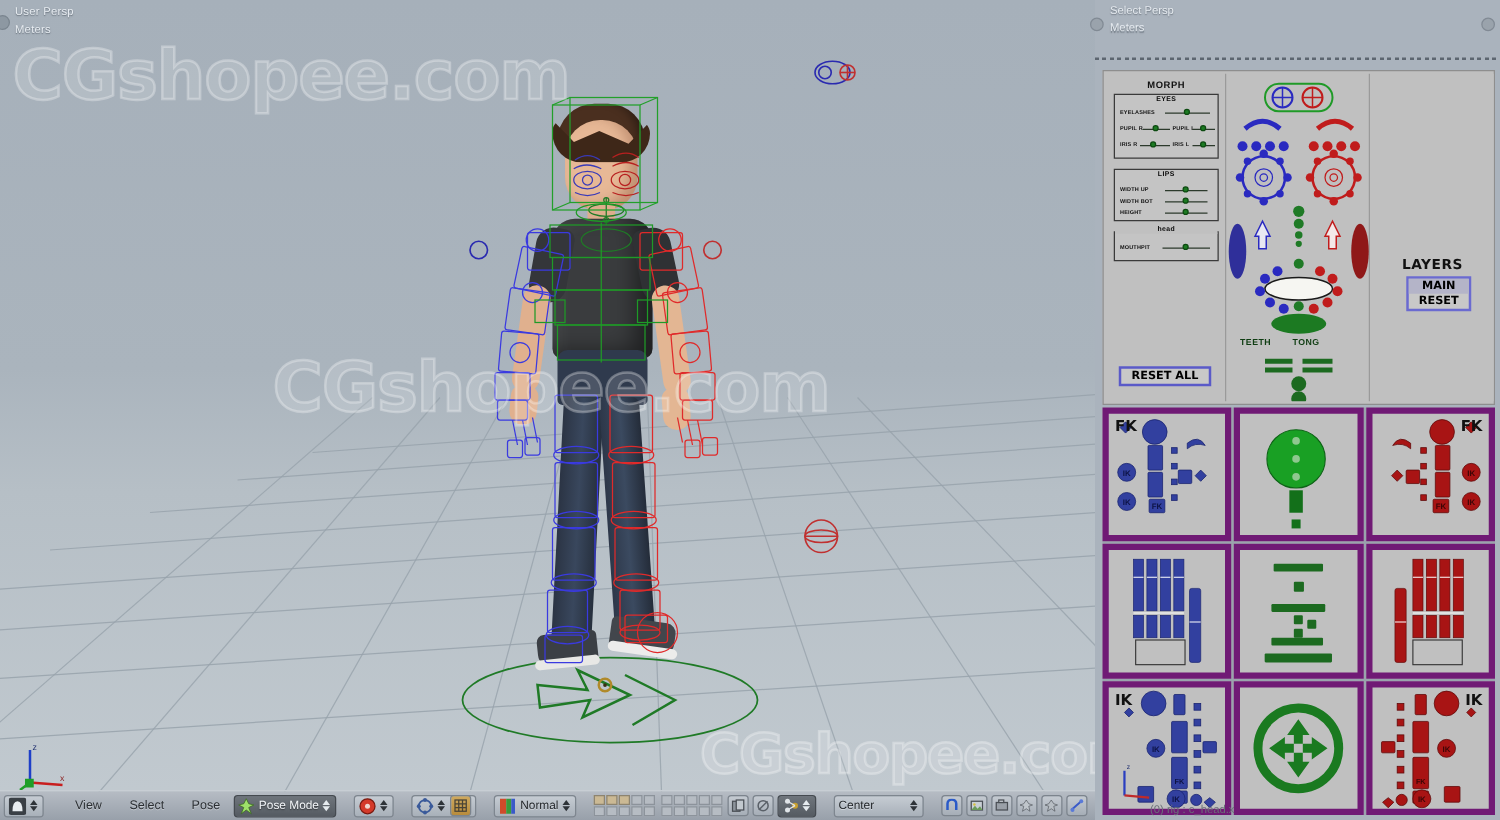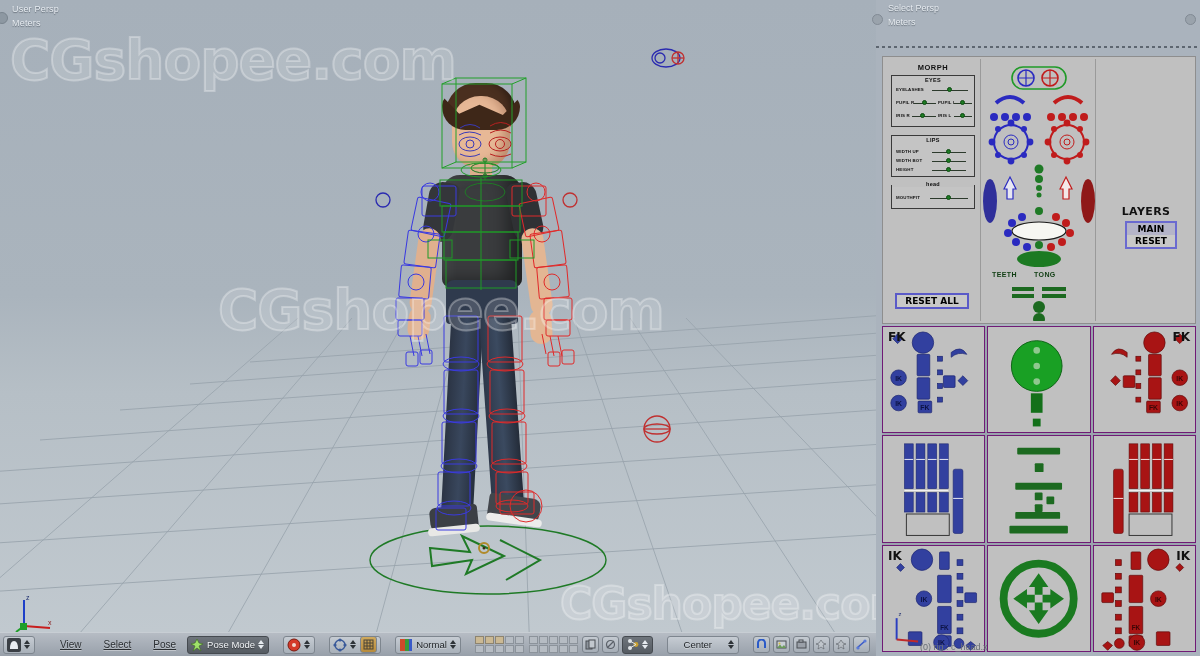--- a/index.html
+++ b/index.html
@@ -133,34 +133,34 @@
     font-family:"DejaVu Sans", sans-serif;}
   #layers-box{position:absolute;left:242px;top:164px;width:52px;height:28px;border:2px solid #6a6ad0;background:#c8c8c8;}
   .lay-item{font-size:9px;font-weight:bold;color:#000;text-align:center;line-height:12px;
     font-family:"DejaVu Sans", sans-serif;}
   .lay-item.sel{background:#b4b4c8;}
 
   
   #riggrid{position:absolute;left:882px;top:326px;width:314px;height:326px;
     display:grid;grid-template-columns:repeat(3,1fr);grid-template-rows:repeat(3,1fr);gap:2px;
     background:#9aa3ad;}
-  .cell{position:relative;background:#c0c0c0;border:1px solid #701a75;overflow:hidden;}
+  .cell{position:relative;background:#c0c0c0;border:5px solid #701a75;overflow:hidden;}
   .cell-tag{position:absolute;font-size:12px;font-weight:bold;color:#111;
     font-family:"DejaVu Sans", sans-serif;}
   .tag-tl{left:5px;top:3px;}
   .tag-tr{right:5px;top:3px;}
 
   
   #toolbar{
     position:absolute;left:0;bottom:0;width:876px;height:24px;
     background:linear-gradient(180deg,#b6bcc4,#98a0aa);
     border-top:1px solid #c8ced4;
     display:flex;align-items:center;gap:0;padding:0 3px;
   }
-  .tb-menu{font-size:10px;color:#2b2f33;padding:0 11px;text-shadow:0 1px 0 rgba(255,255,255,.35);text-decoration:underline;}
+  .tb-menu{font-size:10px;color:#2b2f33;padding:0 11px;text-shadow:0 1px 0 rgba(255,255,255,.35);}
   .tb-box{
     height:18px;display:flex;align-items:center;gap:3px;padding:0 3px;
     background:linear-gradient(180deg,#c6ccd3,#a8b0b9);
     border:1px solid #7e868f;border-radius:3px;margin-right:14px;
   }
   .tb-box.dark{background:linear-gradient(180deg,#6f757c,#555b62);border-color:#454a50;}
   .tb-txt{font-size:9.5px;color:#f2f5f8;text-shadow:0 1px 1px rgba(0,0,0,.5);white-space:nowrap;}
   .tb-txt.d{color:#1e2226;text-shadow:0 1px 0 rgba(255,255,255,.4);}
   .spin{width:7px;height:14px;display:flex;flex-direction:column;justify-content:center;gap:1px;}
   .spin i{display:block;width:0;height:0;border-left:3px solid transparent;border-right:3px solid transparent;}
@@ -520,21 +520,21 @@
         <line x1="4" y1="3" x2="10" y2="6.5" stroke="#e0e4e8"></line>
         <line x1="4" y1="10" x2="10" y2="6.5" stroke="#e0e4e8"></line>
       </svg>
       <span class="spin">
           <i class="u" style="border-bottom-color:#e6ebef"></i>
           <i class="d" style="border-top-color:#e6ebef"></i>
         </span>
     </div>
 
     <div class="tb-box">
-      <span class="tb-txt d" style="min-width:54px;text-align:center">Center</span>
+      <span class="tb-txt d" style="min-width:54px;">Center</span>
       <span class="spin">
           <i class="u"></i>
           <i class="d"></i>
         </span>
     </div>
 
     <span class="ibtn">
       <svg width="11" height="11" viewBox="0 0 11 11">
         <path d="M2 9 L2 4 a3.5 3.5 0 0 1 7 0 L9 9" fill="none" stroke="#2a5ac8" stroke-width="2"></path>
       </svg>

